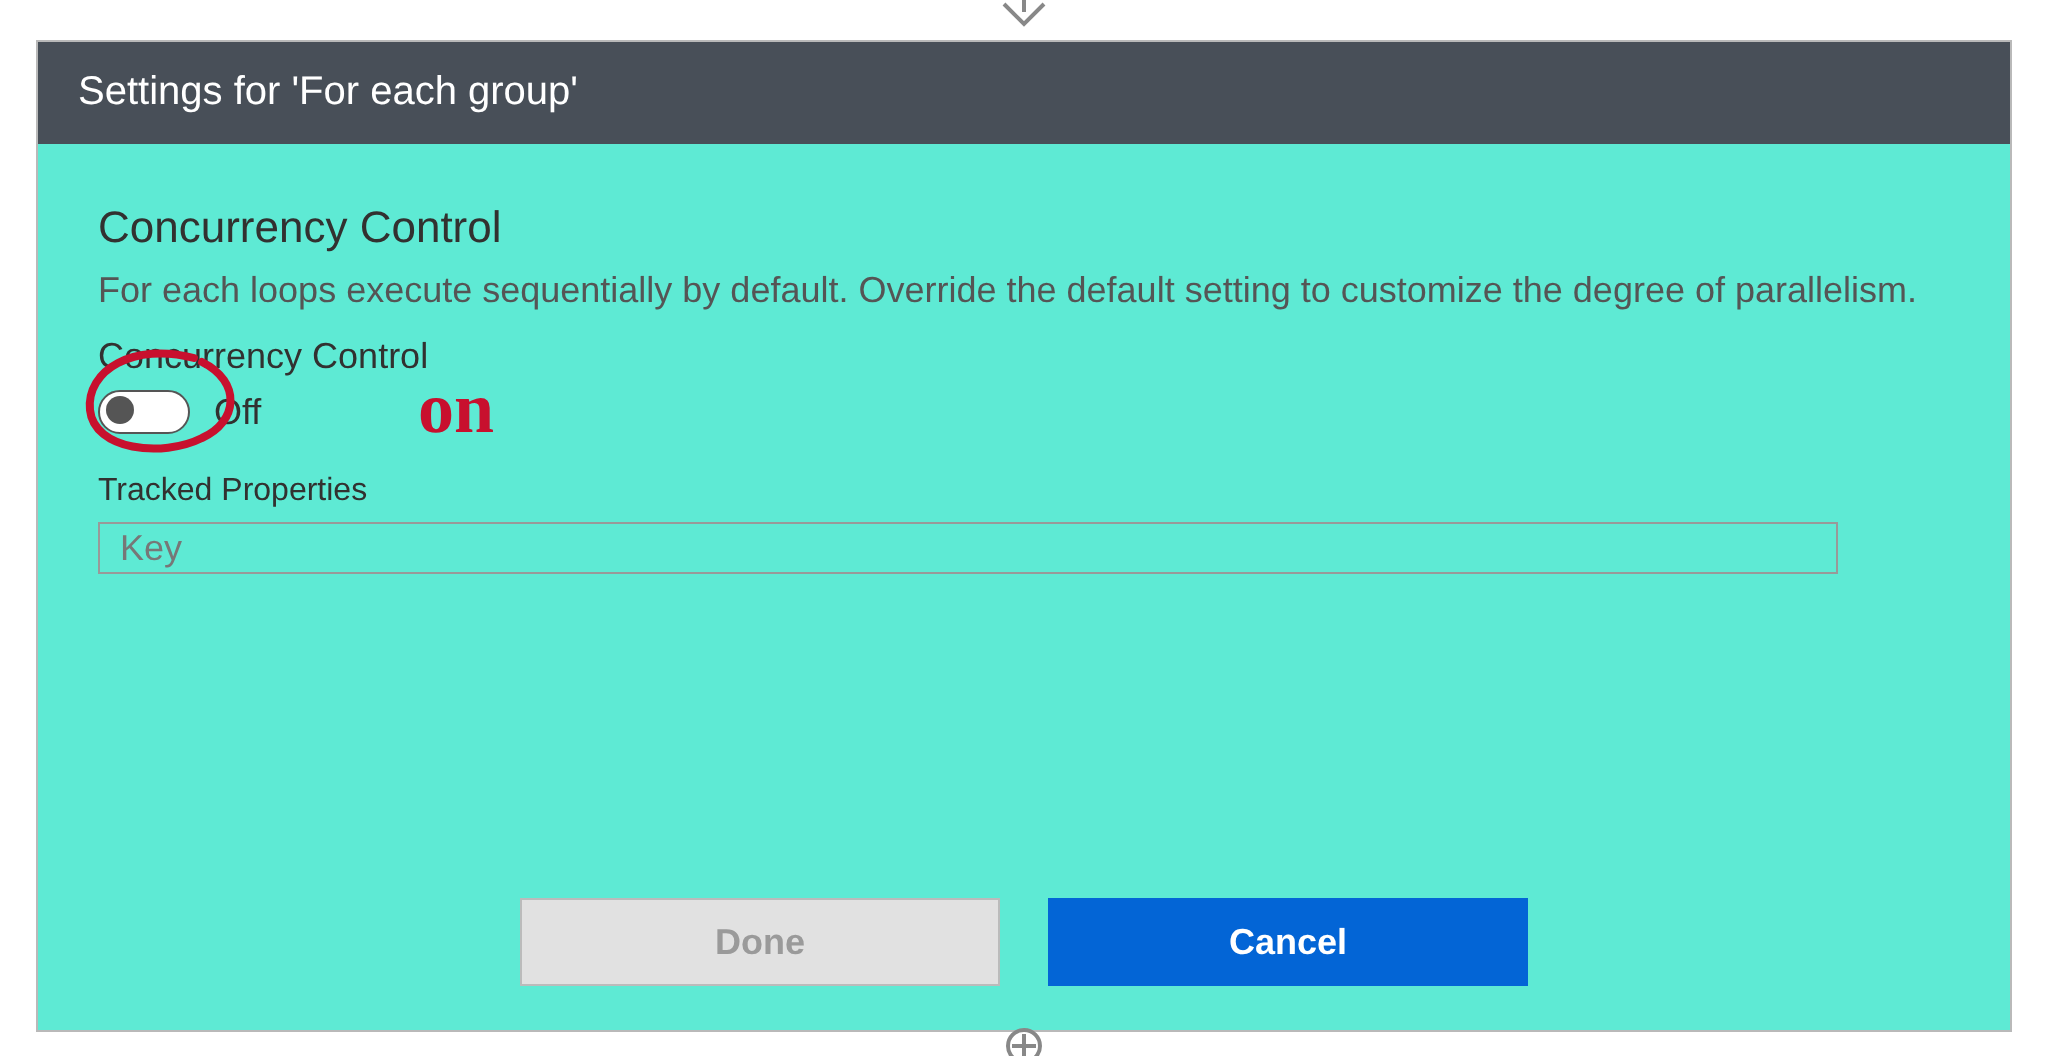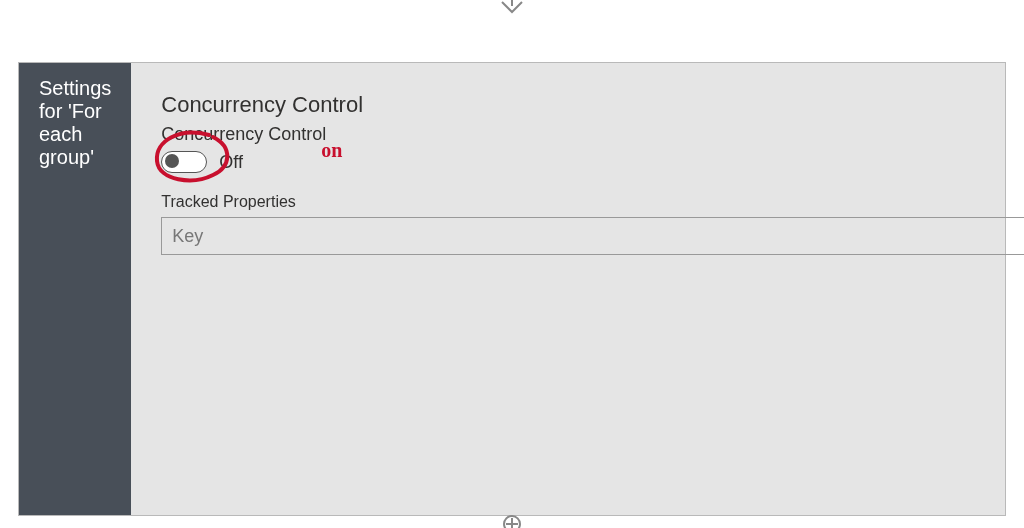--- a/index.html
+++ b/index.html
@@ -25,24 +25,23 @@
     transform: translateX(-50%);
     pointer-events: none;
   }
   .dialog {
     position: absolute;
     top: 20px;
     left: 18px;
     right: 18px;
     bottom: 12px;
     border: 1px solid #b9b9b9;
-    background: #e5e5e5;
-    display: flex;
-    flex-direction: row;
-    margin-top: 42px;
+    background: #5eead4;
+    display: flex;
+    flex-direction: column;
   }
   .dialog-header {
     background: #484f58;
     color: #ffffff;
     padding: 14px 20px;
     font-size: 20px;
     font-weight: 400;
   }
   .dialog-body {
     padding: 29px 30px 0 30px;
@@ -98,21 +97,21 @@
   .tracked-title {
     font-size: 16px;
     font-weight: 400;
     color: #323130;
     margin-bottom: 6px;
   }
   .kv-table {
     display: flex;
     border: 1px solid #999;
     width: 870px;
-    height: 38px;
+    height: 26px;
   }
   .kv-cell {
     flex: 1;
     padding: 6px 10px;
     font-size: 18px;
     color: #777;
     display: flex;
     align-items: center;
   }
   .kv-cell + .kv-cell {
@@ -151,60 +150,65 @@
     top: -26px;
     width: 90px;
     height: 64px;
     pointer-events: none;
   }
   .annotation-text {
     position: absolute;
     left: 160px;
     top: -12px;
     font-family: "Comic Sans MS", cursive;
-    font-size: 20px;
+    font-size: 36px;
     font-weight: bold;
     color: #c8102e;
     pointer-events: none;
   }
 </style>
 </head>
 <body>
 
 <div class="top-arrow">
   <svg width="28" height="22" viewBox="0 0 28 22">
     <path d="M14 0 L14 10 M4 6 L14 16 L24 6" stroke="#888" stroke-width="2" fill="none"></path>
   </svg>
 </div>
 
 <div class="dialog">
   <div class="dialog-header">Settings for 'For each group'</div>
 
   <div class="dialog-body">
     <div class="section-title">Concurrency Control</div>
+    <div class="section-desc">For each loops execute sequentially by default. Override the default setting to customize the degree of parallelism.</div>
     <div class="toggle-label">Concurrency Control</div>
 
     <div class="toggle-row">
       <div class="toggle-track">
         <div class="toggle-thumb"></div>
       </div>
       <span class="toggle-state">Off</span>
 
       <svg class="annotation-circle" viewBox="0 0 90 64">
         <path d="M60 10 C30 2, 6 16, 8 36 C10 56, 44 60, 64 50 C82 42, 84 22, 64 12" stroke="#c8102e" stroke-width="4" fill="none" stroke-linecap="round"></path>
       </svg>
       <span class="annotation-text">on</span>
     </div>
 
     <div class="tracked-title">Tracked Properties</div>
     <div class="kv-table">
       <div class="kv-cell">Key</div>
     </div>
   </div>
 
+  <div class="footer">
+    <div class="btn btn-done">Done</div>
+    <div class="btn btn-cancel">Cancel</div>
+  </div>
 </div>
 
 <div class="bottom-arrow">
   <svg width="28" height="20" viewBox="0 0 28 20">
     <circle cx="14" cy="10" r="8" stroke="#888" stroke-width="2" fill="#fff"></circle>
     <line x1="14" y1="4" x2="14" y2="16" stroke="#888" stroke-width="2"></line>
     <line x1="8" y1="10" x2="20" y2="10" stroke="#888" stroke-width="2"></line>
   </svg>
 </div>
 

